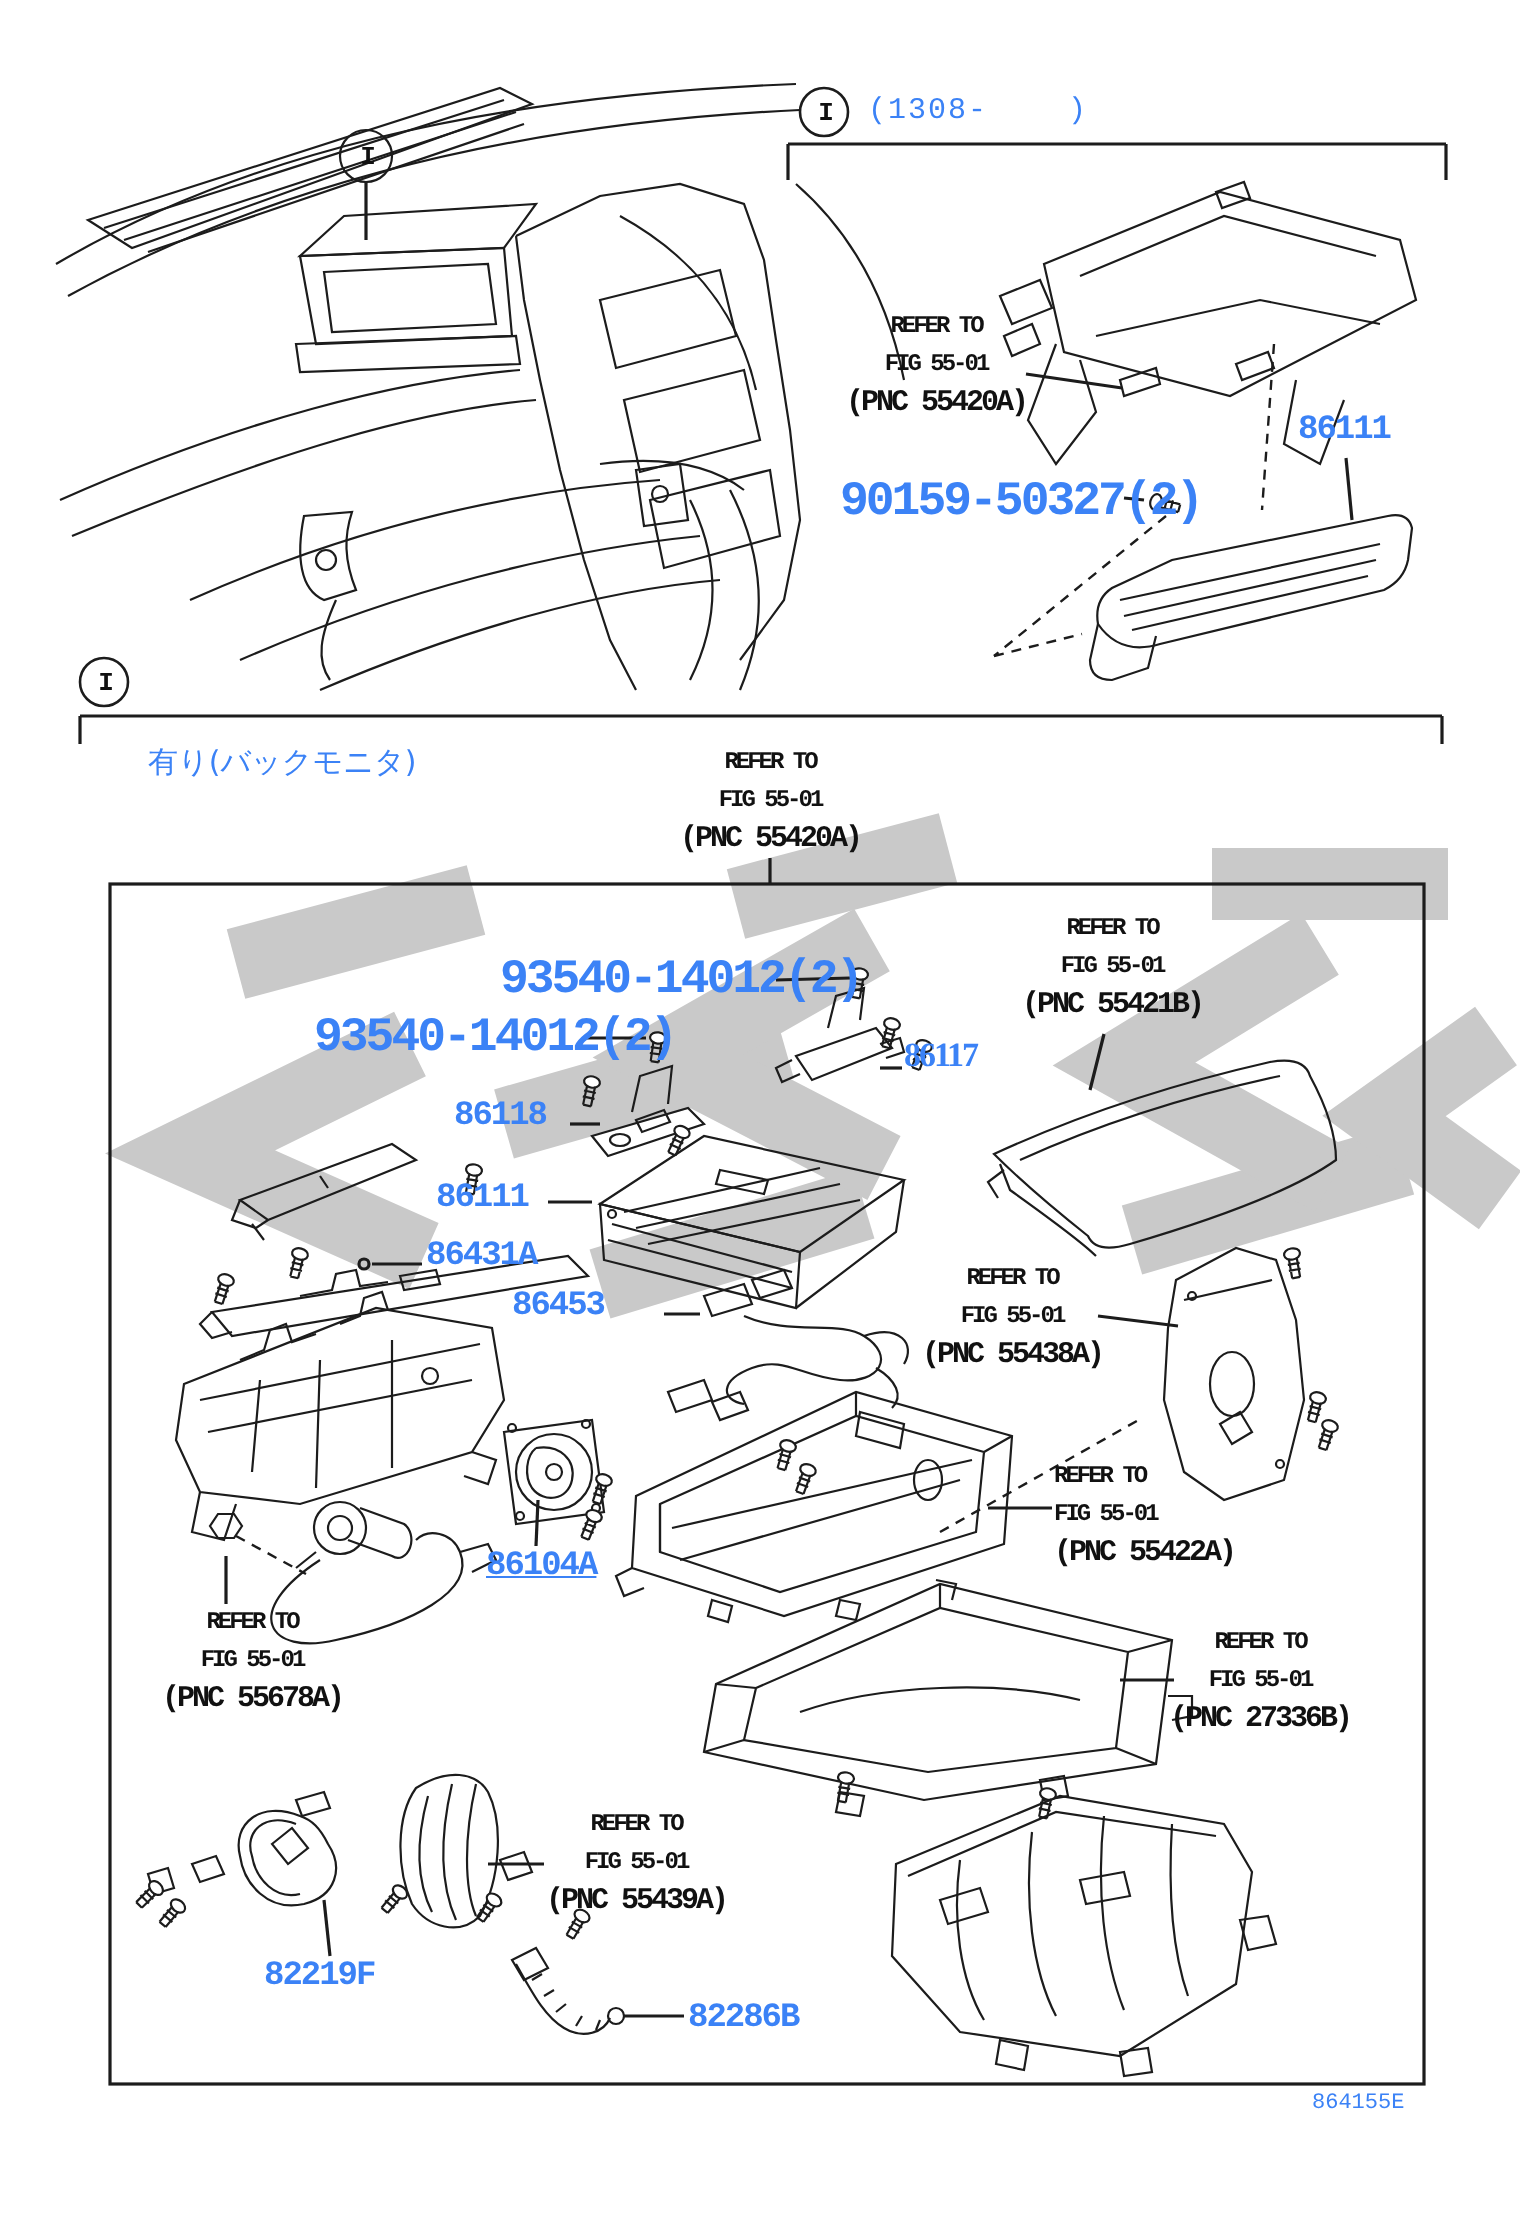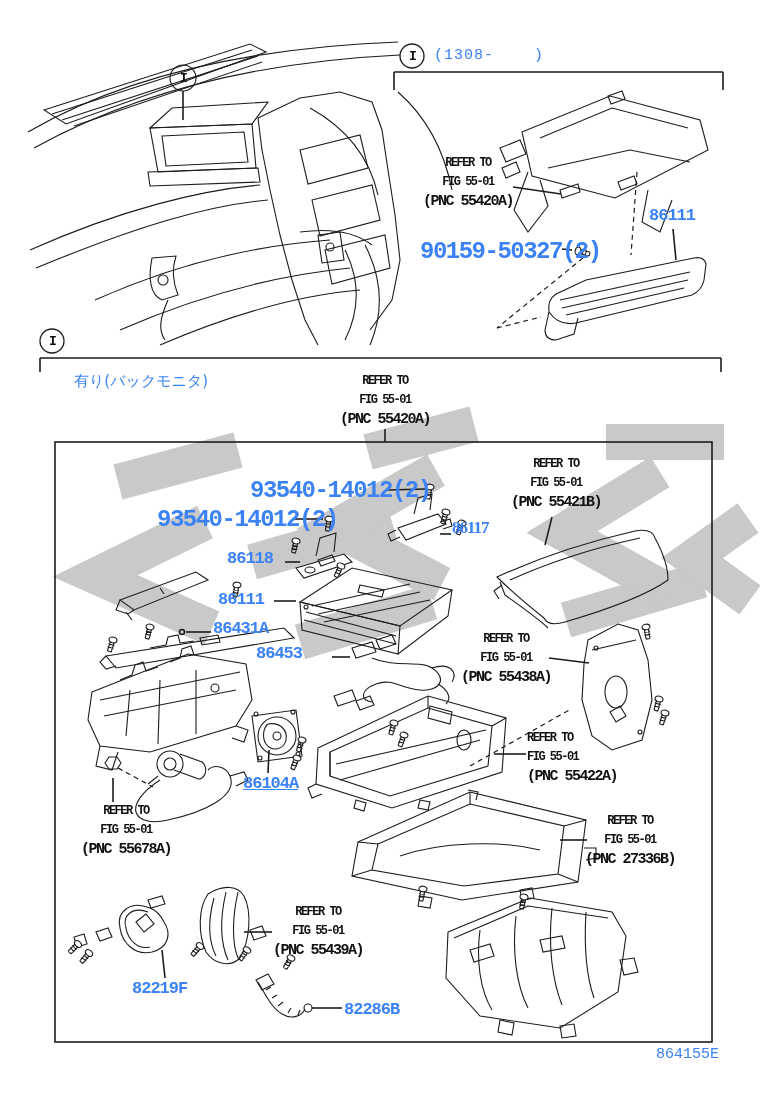--- a/index.html
+++ b/index.html
@@ -9,21 +9,21 @@
   .lbl{position:absolute;white-space:pre;color:#3b82f6;}
   .pn{font-size:24px;font-weight:700;letter-spacing:-1.5px;}
   .pn-lg{font-size:17px;font-weight:700;letter-spacing:-1px;}
   .refblk{position:absolute;font-weight:700;}
   .refblk .r1,.refblk .r2{font-size:12px;line-height:19px;letter-spacing:-1.5px;}
   .refblk .r3{font-size:15px;line-height:19px;letter-spacing:-1.5px;}
   .refblk.center{text-align:center;}
   .sym{position:absolute;font-size:13px;font-weight:700;width:12px;text-align:center;}
   .note{font-size:15px;font-weight:400;letter-spacing:0px;font-family:"DejaVu Sans","Liberation Sans",sans-serif;}
   .range{font-size:15px;letter-spacing:1px;}
-  .doccode{font-size:15px;letter-spacing:0px;}
+  .doccode{font-size:11px;letter-spacing:0px;}
 </style>
 </head>
 <body>
 
 <div class="page">
 
 <svg class="art" width="760" height="1112" viewBox="0 0 760 1112">
   <defs>
     <g id="scr" stroke="#1c1c1c" stroke-width="1.1" fill="#fff">
       <ellipse cx="0" cy="0" rx="4" ry="2.8"></ellipse>

